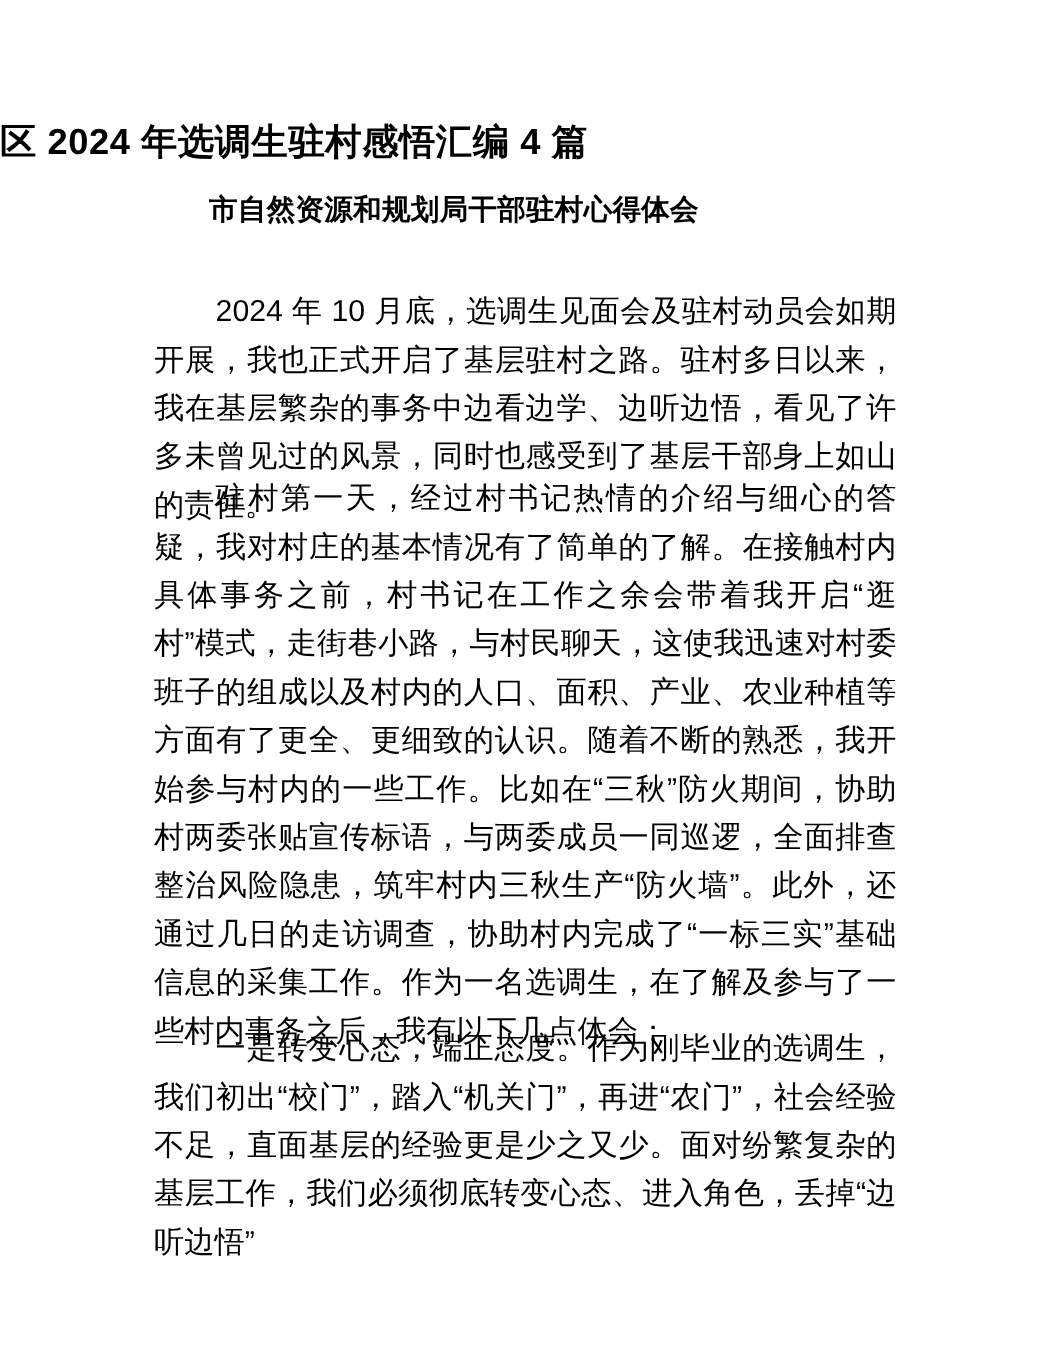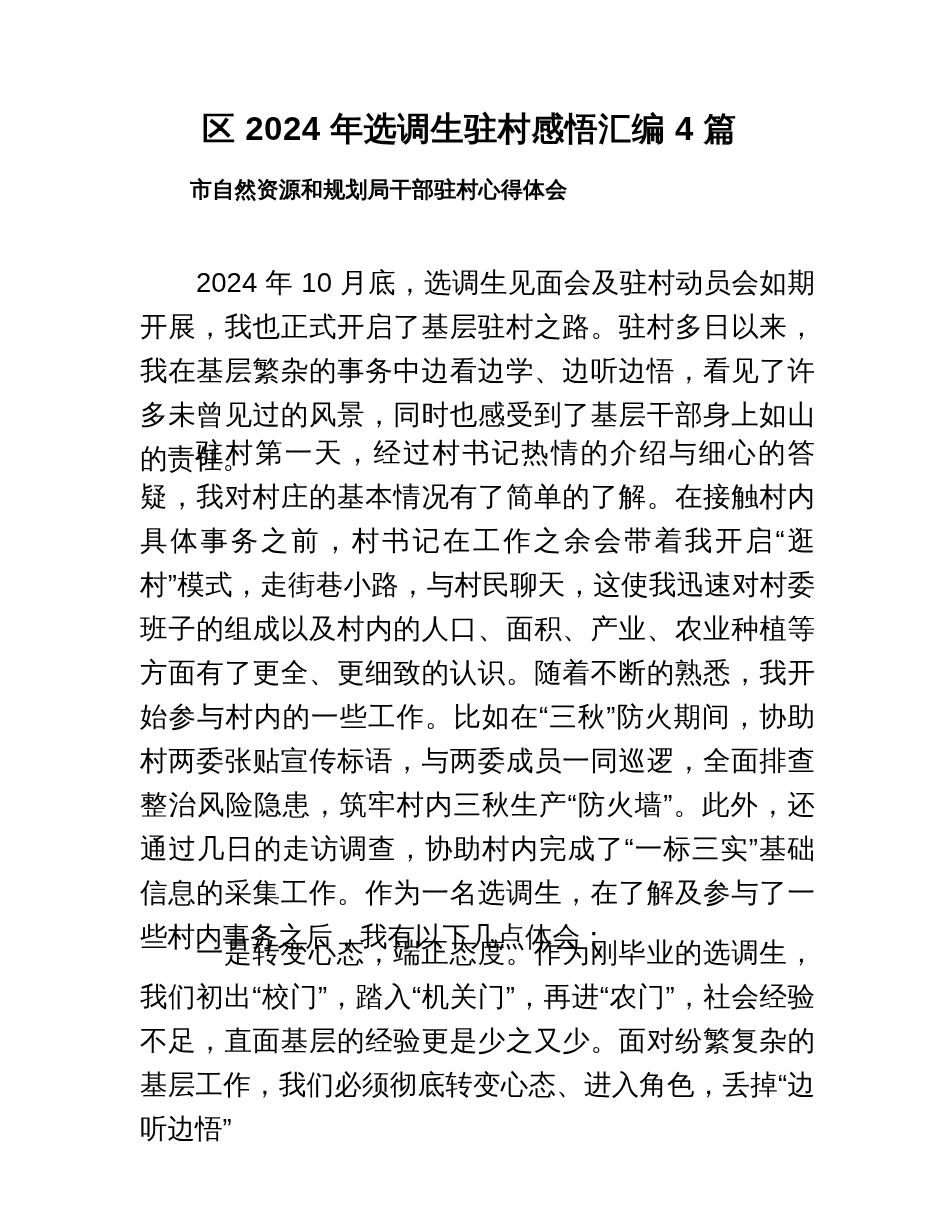--- a/index.html
+++ b/index.html
@@ -33,33 +33,32 @@
     width: 675px;
   }
 
   .doc-title {
     margin: 0;
     padding: 0;
     position: absolute;
     left: -140px;
     top: 107px;
     width: 939px;
-    text-align: center;
     font-size: 33px;
     font-weight: bold;
     line-height: 44px;
     letter-spacing: 0.5px;
     white-space: nowrap;
   }
 
   .doc-subtitle {
     position: absolute;
     left: 50px;
     top: 170px;
-    font-size: 22px;
+    font-size: 26px;
     font-weight: bold;
     line-height: 40px;
     letter-spacing: 0.2px;
     white-space: nowrap;
     text-align: center;
   }
 
   .para {
     position: absolute;
     left: 0;

